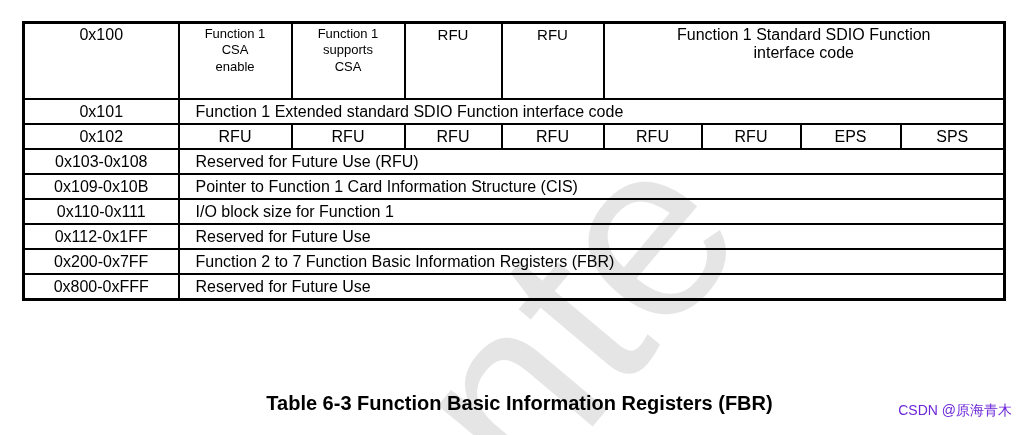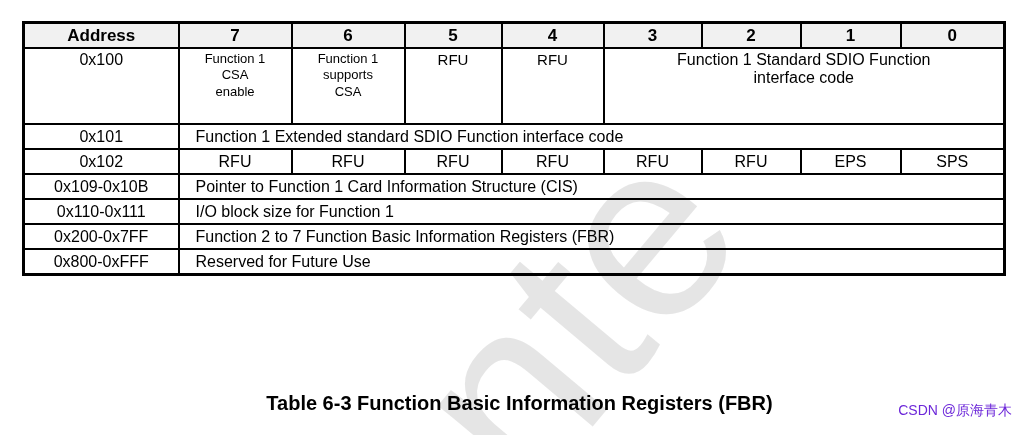--- a/index.html
+++ b/index.html
@@ -63,31 +63,20 @@
       <col style="width:113px">
       <col style="width:113px">
     <col style="width:97px">
       <col style="width:102px">
       <col style="width:98px">
     <col style="width:99px">
       <col style="width:100px">
       <col style="width:104px">
   </colgroup>
   <tbody>
-      <tr>
-    <th>Address</th>
-    <th>7</th>
-    <th>6</th>
-    <th>5</th>
-    <th>4</th>
-    <th>3</th>
-    <th>2</th>
-    <th>1</th>
-    <th>0</th>
-  </tr>
   <tr class="r100">
     <td>0x100</td>
     <td class="small pre">Function 1
 CSA
 enable</td>
     <td class="small pre">Function 1
 supports
 CSA</td>
     <td class="rfu">RFU</td>
     <td class="rfu">RFU</td>
@@ -103,26 +92,34 @@
     <td>RFU</td>
     <td>RFU</td>
     <td>RFU</td>
     <td>RFU</td>
     <td>RFU</td>
     <td>RFU</td>
     <td>EPS</td>
     <td>SPS</td>
   </tr>
   <tr>
+    <td>0x103-0x108</td>
+    <td class="desc" colspan="8">Reserved for Future Use (RFU)</td>
+  </tr>
+  <tr>
     <td>0x109-0x10B</td>
     <td class="desc" colspan="8">Pointer to Function 1 Card Information Structure (CIS)</td>
   </tr>
   <tr>
     <td>0x110-0x111</td>
     <td class="desc" colspan="8">I/O block size for Function 1</td>
+  </tr>
+  <tr>
+    <td>0x112-0x1FF</td>
+    <td class="desc" colspan="8">Reserved for Future Use</td>
   </tr>
   <tr>
     <td>0x200-0x7FF</td>
     <td class="desc" colspan="8">Function 2 to 7 Function Basic Information Registers (FBR)</td>
   </tr>
   <tr>
     <td>0x800-0xFFF</td>
     <td class="desc" colspan="8">Reserved for Future Use</td>
   </tr>
 </tbody>

